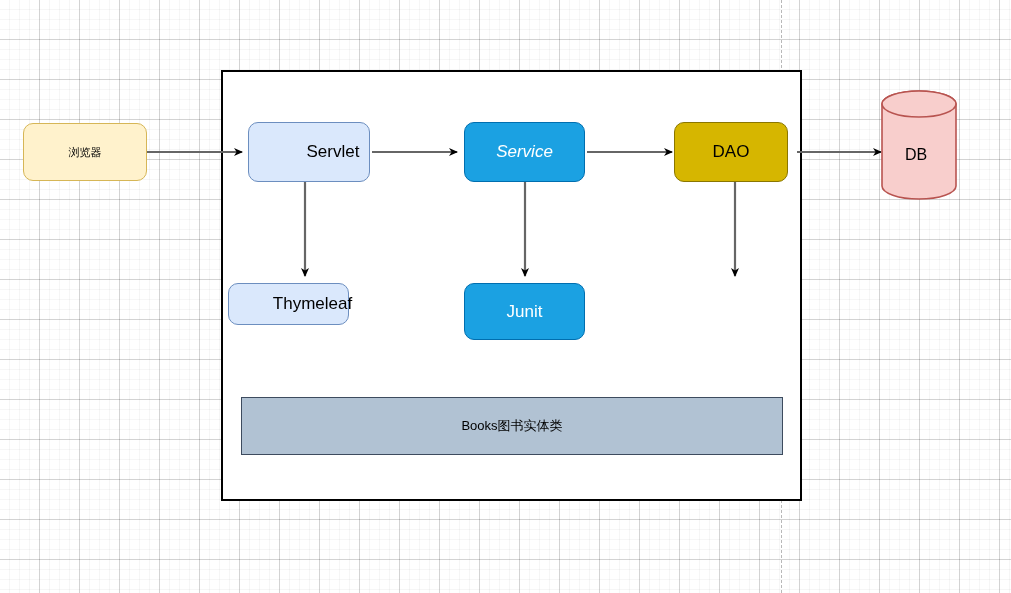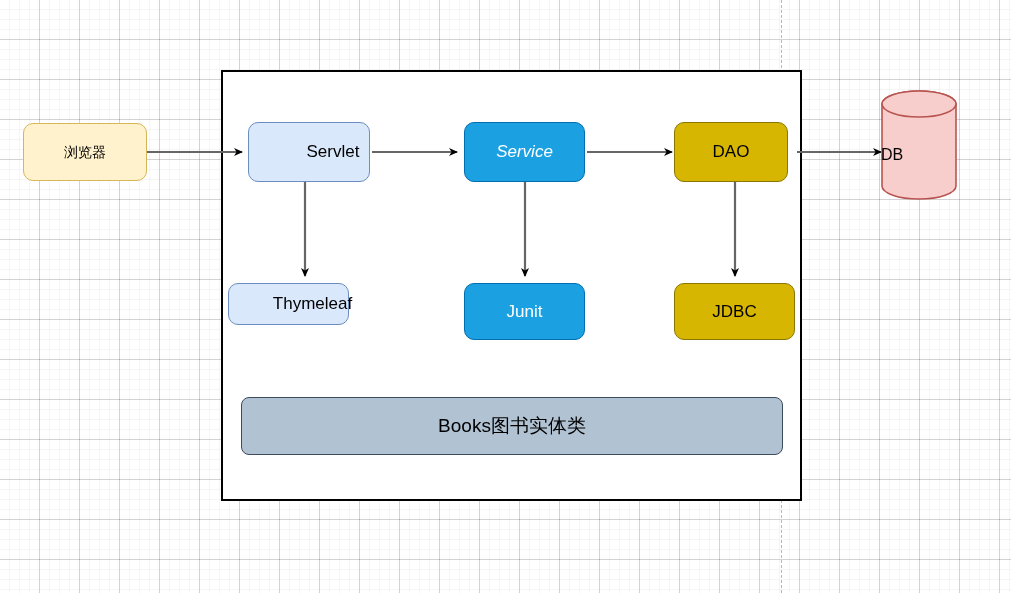--- a/index.html
+++ b/index.html
@@ -48,21 +48,21 @@
     justify-content: center;
     text-align: center;
     line-height: 1.15;
   }
 
   .node-browser {
     background: #fff2cc;
     border: 1px solid #d6b656;
     border-radius: 10px;
     color: #000000;
-    font-size: 14px;
+    font-size: 11px;
   }
 
   .node-blue-light {
     background: #dae8fc;
     border: 1px solid #6c8ebf;
     border-radius: 10px;
     color: #000000;
     font-size: 17px;
     padding-left: 48px;
   }
@@ -79,34 +79,34 @@
     background: #d6b600;
     border: 1px solid #8a7600;
     border-radius: 10px;
     color: #000000;
     font-size: 17px;
   }
 
   .node-entity {
     background: #b1c2d3;
     border: 1px solid #3d4b5e;
-    border-radius: 8px;
-    color: #000000;
-    font-size: 19px;
+    border-radius: 0;
+    color: #000000;
+    font-size: 13px;
   }
 
   .cyl-wrap {
     position: absolute;
   }
   .cyl-wrap svg { display: block; }
   .cyl-label {
     position: absolute;
     left: 0;
     right: 8px;
-    text-align: left;
+    text-align: center;
     color: #000000;
     font-size: 16px;
   }
 
   .edge { position: absolute; }
   .edge svg { display: block; overflow: visible; }
 </style>
 </head>
 <body>
 
@@ -210,23 +210,20 @@
   </div>
 
   <div class="node node-blue-light" style="left:228px; top:283px; width:121px; height:42px;">
     <span>Thymeleaf</span>
   </div>
 
   <div class="node node-blue-solid" style="left:464px; top:283px; width:121px; height:57px;">
     <span>Junit</span>
   </div>
 
-  <div class="node node-yellow-solid" style="left:674px; top:283px; width:121px; height:57px;">
-    <span>JDBC</span>
-  </div>
 
   <div class="node node-entity" style="left:241px; top:397px; width:542px; height:58px;">
     <span>Books图书实体类</span>
   </div>
 
   <div class="cyl-wrap" style="left:881px; top:90px; width:78px; height:110px;">
     <svg width="78" height="110" viewBox="0 0 78 110">
       <path d="M1,14 a37,13 0 0 1 74,0 L75,96 a37,13 0 0 1 -74,0 Z" fill="#f8cecc" stroke="#b85450" stroke-width="1.6"></path>
       <ellipse cx="38" cy="14" rx="37" ry="13" fill="#f8cecc" stroke="#b85450" stroke-width="1.6"></ellipse>
     </svg>

